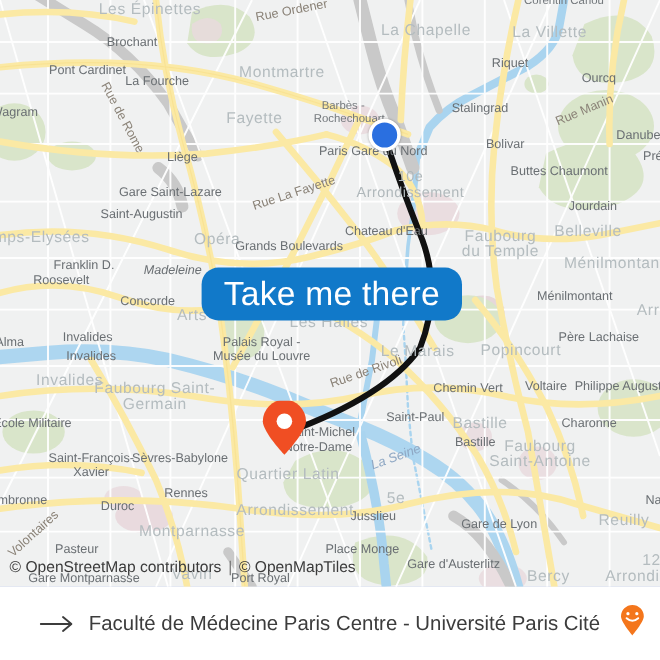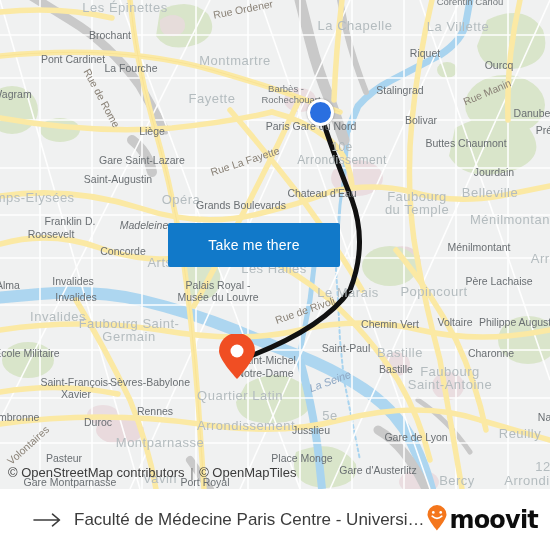--- a/index.html
+++ b/index.html
@@ -23,23 +23,23 @@
   .lbl.street{color:#8a8277;font-size:10.5px;}
   .lbl.water{color:#8fa8c4;font-size:11px;font-style:italic;}
 
   
   #origin-marker{position:absolute;width:27px;height:27px;border-radius:50%;
      background:#2a6fe0;border:3px solid #ffffff;box-sizing:border-box;
      left:307px;top:99px;box-shadow:0 0 2px rgba(0,0,0,.35);}
   #dest-marker{position:absolute;left:216px;top:334px;width:42px;height:46px;}
 
   
-  #cta{position:absolute;left:168px;top:223px;width:172px;height:44px;
-       background:#1179c9;color:#fff;border:0;border-radius:2px;
-       font-size:14px;font-family:"Liberation Sans",sans-serif;
+  #cta{position:absolute;left:168px;top:223px;width:217px;height:44px;
+       background:#1179c9;color:#fff;border:0;border-radius:14px;
+       font-size:28px;font-family:"Liberation Sans",sans-serif;
        letter-spacing:.2px;cursor:pointer;line-height:44px;text-align:center;
        padding:0;}
 
   
   #attribution{position:absolute;left:8px;top:465px;font-size:13px;color:#3b3b3b;
      white-space:nowrap;}
   .attr-sep{color:#777;padding:0 2px;}
 
   
   #bottombar{position:absolute;left:0;top:489px;width:550px;height:61px;
@@ -245,21 +245,21 @@
         <div class="lbl poi" style="left: 302px; top: 458px;">Place Monge</div>
         <div class="lbl poi" style="left: 416px; top: 437px;">Gare de Lyon</div>
         <div class="lbl street" style="left: 28px; top: 445px; transform: translate(-50%, -50%) rotate(-42deg);">Volontaires</div>
         <div class="lbl poi" style="left: 64px; top: 458px;">Pasteur</div>
         <div class="lbl poi" style="left: 378px; top: 470px;">Gare d'Austerlitz</div>
         <div class="lbl place" style="left: 457px; top: 480px;">Bercy</div>
         <div class="lbl place" style="left: 527px; top: 480px;">Arrondi</div>
         <div class="lbl place" style="left: 543px; top: 466px;">12</div>
         <div class="lbl place" style="left: 160px; top: 478px;">Vavin</div>
         <div class="lbl poi" style="left: 70px; top: 482px;">Gare Montparnasse</div>
-        <div class="lbl poi" style="left: 205px; top: 482px;">Port Royal</div>
+        <div class="lbl poi" style="left: 217px; top: 482px;">Port Royal</div>
       </div>
 
     <div id="origin-marker"></div>
 
     <div id="dest-marker">
       <svg width="42" height="46" viewBox="0 0 42 46">
         <path d="M21 45 C21 45 3 26 3 17 A18 18 0 0 1 39 17 C39 26 21 45 21 45 Z" fill="#f04e23"></path>
         <circle cx="21" cy="17" r="6.5" fill="#ffffff"></circle>
       </svg>
     </div>
@@ -284,16 +284,15 @@
     </div>
     <div id="moovit-logo">
       <span>
         <svg width="22" height="26" viewBox="0 0 22 26">
           <path d="M11 25.5 C11 25.5 1.5 14.5 1.5 9.6 A9.5 9.5 0 0 1 20.5 9.6 C20.5 14.5 11 25.5 11 25.5 Z" fill="#f4761c"></path>
           <circle cx="7.3" cy="7.4" r="1.35" fill="#ffffff"></circle>
           <circle cx="14.7" cy="7.4" r="1.35" fill="#ffffff"></circle>
           <path d="M6.2 11.2 Q11 15.4 15.8 11.2" stroke="#ffffff" stroke-width="1.7" fill="none" stroke-linecap="round"></path>
         </svg>
       </span>
-      <span id="moovit-wordmark">moovit</span>
     </div>
   </div>
 </div>
 
 </body></html>

